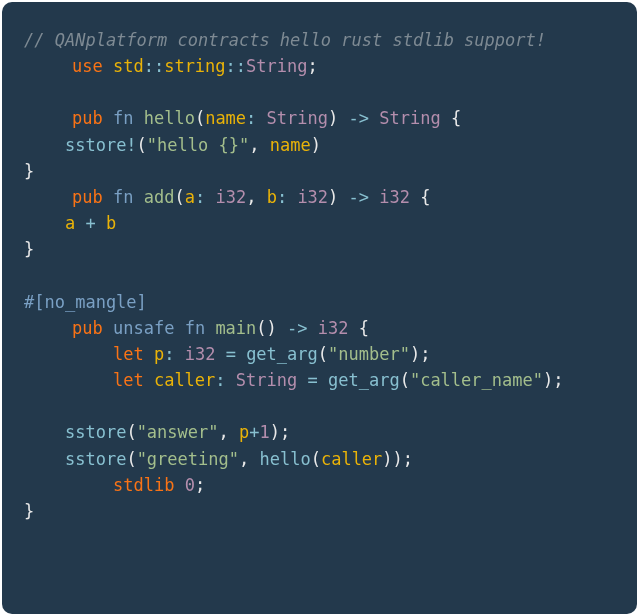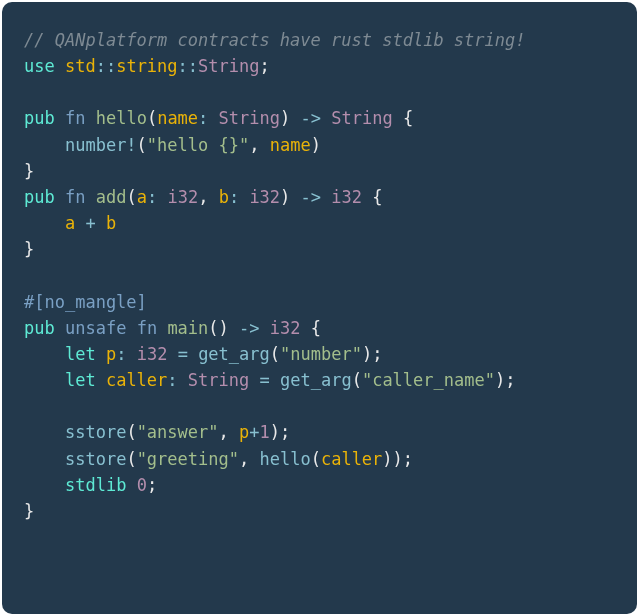--- a/index.html
+++ b/index.html
@@ -18,39 +18,39 @@
     border-radius: 10px;
     padding: 26px 22px;
     font-family: "SFMono-Regular", Menlo, Consolas, "Liberation Mono", "Courier New", monospace;
     font-size: 17px;
     line-height: 1.48;
     white-space: pre;
     overflow: hidden;
     color: #e9e9e9;
   }
   .tok-comment { color: #7e8a93; font-style: italic; }
-  .tok-kw-red { color: #5eead4; }     
+  .tok-kw-red { color: #f97316; margin-left: 48px; }     
   .tok-kw-blue { color: #7aa0c4; margin-top: 22px; }    
   .tok-ident { color: #eab308; }
   .tok-fn-name { color: #a3be8c; }    
   .tok-type { color: #b48ead; }       
   .tok-call { color: #88c0d0; }       
   .tok-str { color: #a3be8c; }
   .tok-num { color: #b48ead; }
   .tok-punct { color: #e9e9e9; }
   .tok-op { color: #88c0d0; }
 </style>
 </head>
 <body>
 
-<pre class="code-block"><code id="code-content"><span><span class="tok-comment">// QANplatform contracts have rust stdlib string!</span></span>
+<pre class="code-block"><code id="code-content"><span><span class="tok-comment">// QANplatform contracts hello rust stdlib support!</span></span>
 <span><span class="tok-kw-red">use</span><span class="tok-ident"> std</span><span class="tok-op">::</span><span class="tok-ident">string</span><span class="tok-op">::</span><span class="tok-type">String</span><span class="tok-punct">;</span></span>
 <span></span>
 <span><span class="tok-kw-red">pub</span><span class="tok-ident"> </span><span class="tok-kw-blue">fn</span><span class="tok-ident"> </span><span class="tok-fn-name">hello</span><span class="tok-punct">(</span><span class="tok-ident">name</span><span class="tok-op">:</span><span class="tok-ident"> </span><span class="tok-type">String</span><span class="tok-punct">)</span><span class="tok-ident"> </span><span class="tok-op">-&gt;</span><span class="tok-ident"> </span><span class="tok-type">String</span><span class="tok-ident"> </span><span class="tok-punct">{</span></span>
-<span><span class="tok-ident">    </span><span class="tok-call">number!</span><span class="tok-punct">(</span><span class="tok-str">"hello {}"</span><span class="tok-punct">,</span><span class="tok-ident"> name</span><span class="tok-punct">)</span></span>
+<span><span class="tok-ident">    </span><span class="tok-call">sstore!</span><span class="tok-punct">(</span><span class="tok-str">"hello {}"</span><span class="tok-punct">,</span><span class="tok-ident"> name</span><span class="tok-punct">)</span></span>
 <span><span class="tok-punct">}</span></span>
 <span><span class="tok-kw-red">pub</span><span class="tok-ident"> </span><span class="tok-kw-blue">fn</span><span class="tok-ident"> </span><span class="tok-fn-name">add</span><span class="tok-punct">(</span><span class="tok-ident">a</span><span class="tok-op">:</span><span class="tok-ident"> </span><span class="tok-type">i32</span><span class="tok-punct">,</span><span class="tok-ident"> b</span><span class="tok-op">:</span><span class="tok-ident"> </span><span class="tok-type">i32</span><span class="tok-punct">)</span><span class="tok-ident"> </span><span class="tok-op">-&gt;</span><span class="tok-ident"> </span><span class="tok-type">i32</span><span class="tok-ident"> </span><span class="tok-punct">{</span></span>
 <span><span class="tok-ident">    a </span><span class="tok-op">+</span><span class="tok-ident"> b</span></span>
 <span><span class="tok-punct">}</span></span>
 <span></span>
 <span><span class="tok-kw-blue">#[no_mangle]</span></span>
 <span><span class="tok-kw-red">pub</span><span class="tok-ident"> </span><span class="tok-kw-blue">unsafe</span><span class="tok-ident"> </span><span class="tok-kw-blue">fn</span><span class="tok-ident"> </span><span class="tok-fn-name">main</span><span class="tok-punct">()</span><span class="tok-ident"> </span><span class="tok-op">-&gt;</span><span class="tok-ident"> </span><span class="tok-type">i32</span><span class="tok-ident"> </span><span class="tok-punct">{</span></span>
 <span><span class="tok-ident">    </span><span class="tok-kw-red">let</span><span class="tok-ident"> p</span><span class="tok-op">:</span><span class="tok-ident"> </span><span class="tok-type">i32</span><span class="tok-ident"> </span><span class="tok-op">=</span><span class="tok-ident"> </span><span class="tok-call">get_arg</span><span class="tok-punct">(</span><span class="tok-str">"number"</span><span class="tok-punct">)</span><span class="tok-punct">;</span></span>
 <span><span class="tok-ident">    </span><span class="tok-kw-red">let</span><span class="tok-ident"> caller</span><span class="tok-op">:</span><span class="tok-ident"> </span><span class="tok-type">String</span><span class="tok-ident"> </span><span class="tok-op">=</span><span class="tok-ident"> </span><span class="tok-call">get_arg</span><span class="tok-punct">(</span><span class="tok-str">"caller_name"</span><span class="tok-punct">)</span><span class="tok-punct">;</span></span>
 <span></span>

